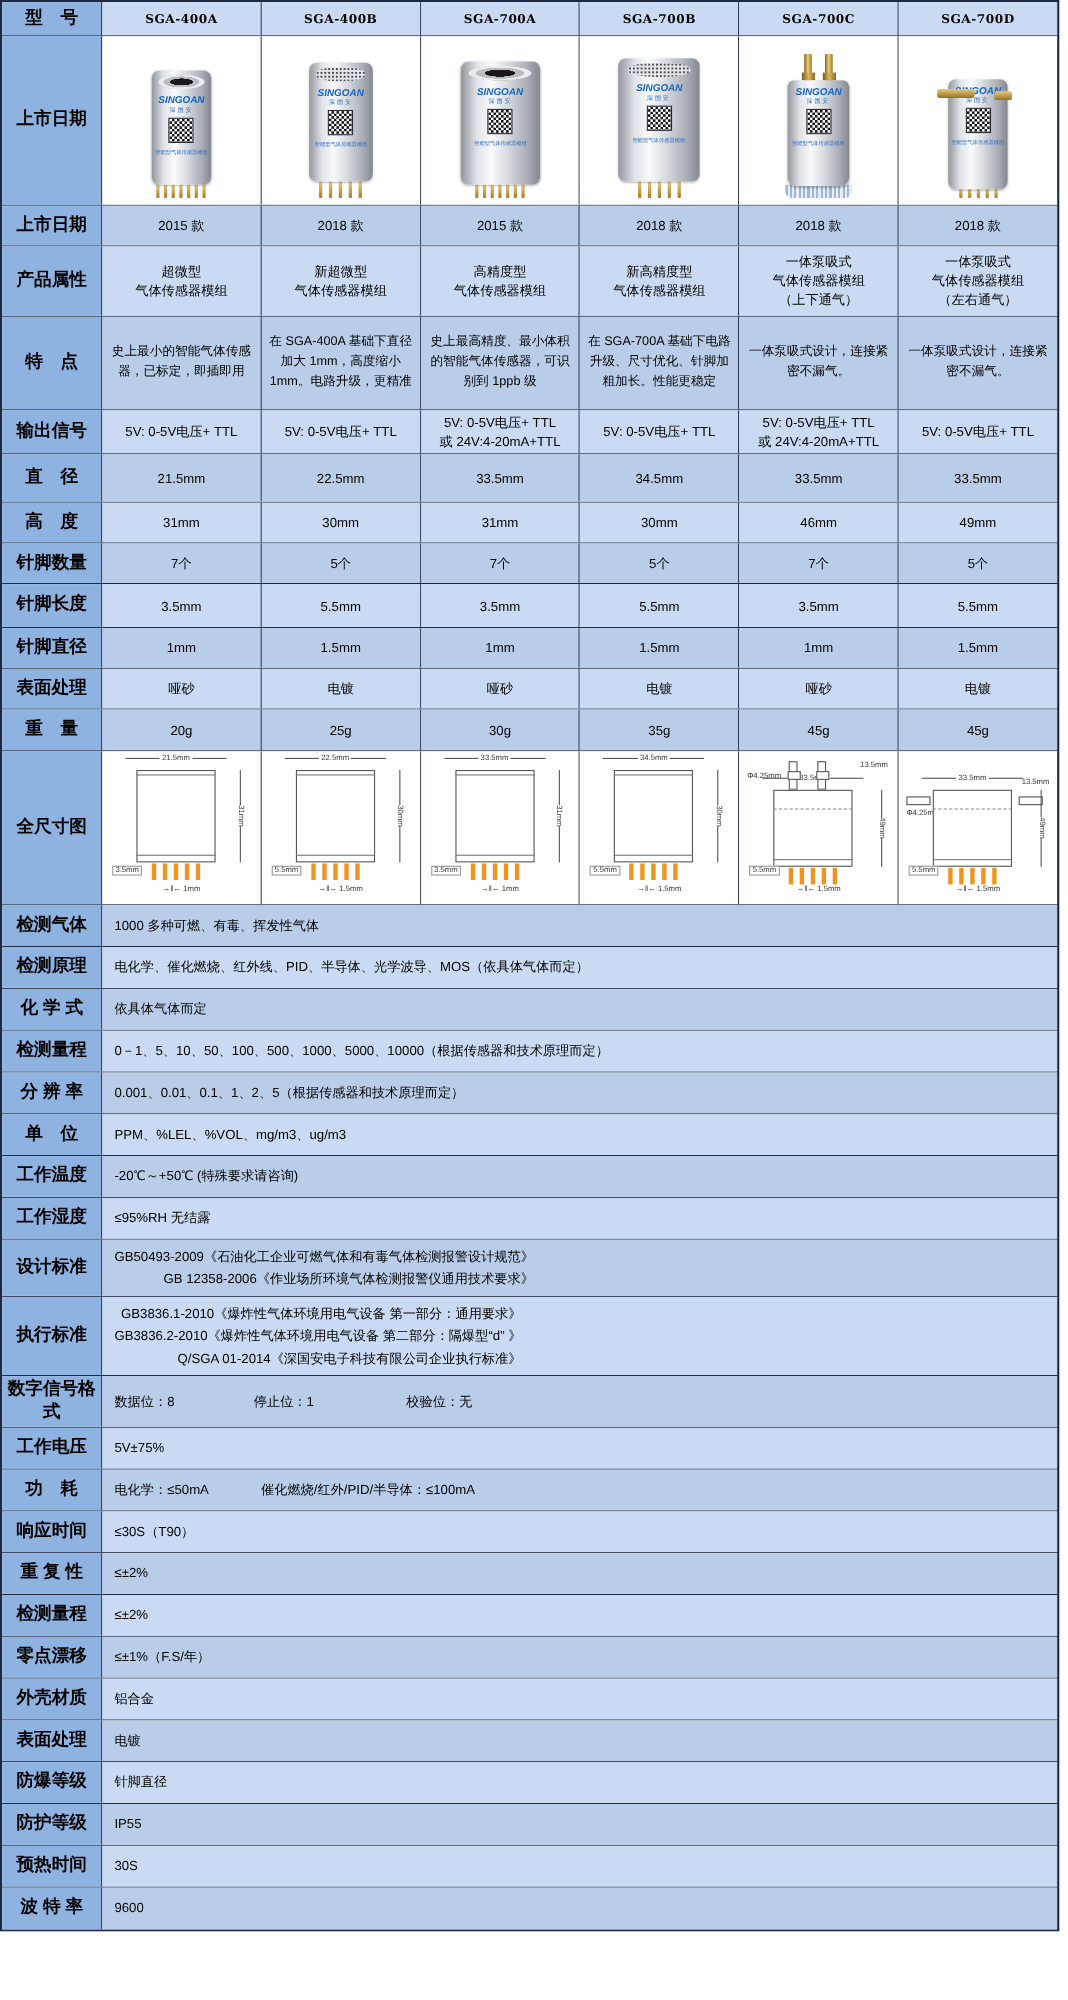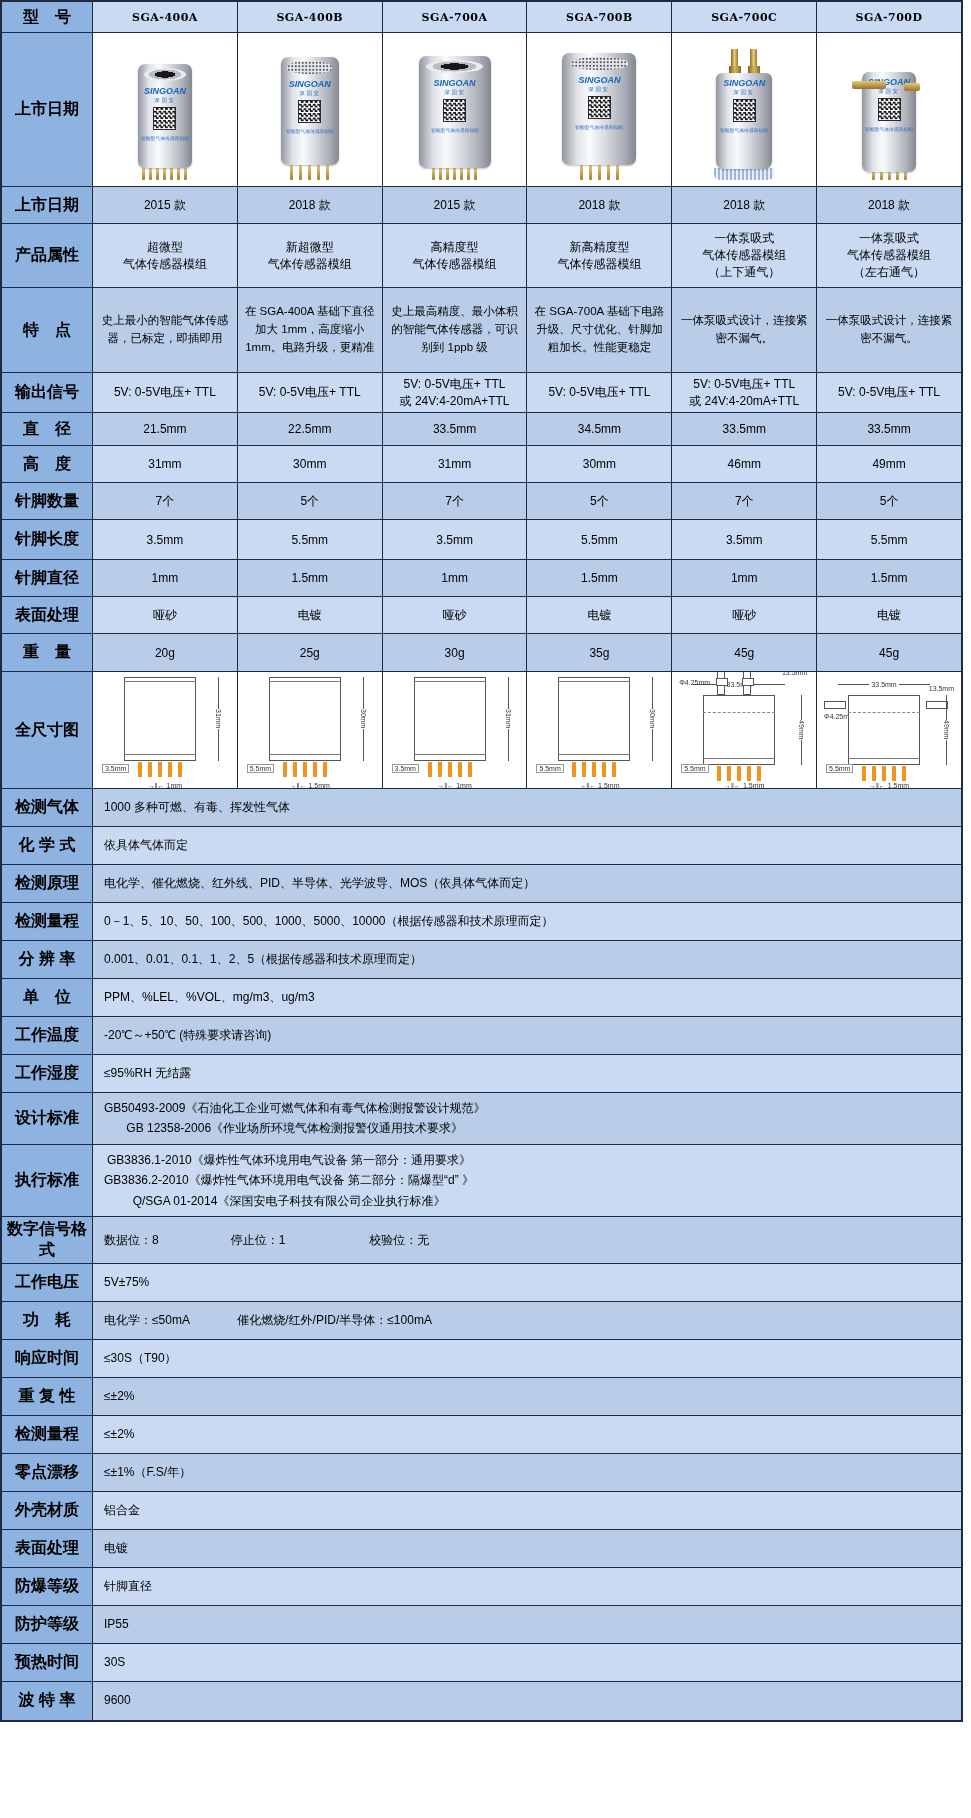--- a/index.html
+++ b/index.html
@@ -21,25 +21,25 @@
   .val{flex:1;font-size:12px;padding:2px 4px}
   .model{flex:1;font-weight:bold;font-size:11px;font-family:"DejaVu Serif","Liberation Serif",serif;letter-spacing:.5px}
   .light .val,.light.cellbg{background:var(--light)}
   .mid .val{background:var(--mid)}
   .light .model{background:var(--light)}
   .white-cell{flex:1;background:#fff}
   .preline{white-space:pre-line}
   .feat{font-size:11.5px;line-height:1.55;text-align:center}
   
   .r31{height:31px}.r154{height:154px}.r37{height:37px}.r64{height:64px}.r85{height:85px}
-  .r40{height:40px}.r39{height:33px}.r38{height:38px}.r148{height:117px}
+  .r40{height:40px}.r39{height:44px}.r38{height:38px}.r148{height:140px}
   
   .full-rows{display:block}
   .frow{display:flex;border-bottom:1px solid var(--bc);min-height:38px}
-  .fval{flex:1;font-size:12px;display:flex;align-items:center;justify-content:flex-start;text-align:center;padding:5px 0 5px 11px;line-height:1.7}
+  .fval{flex:1;font-size:12px;display:flex;align-items:center;justify-content:flex-start;text-align:right;padding:5px 0 5px 11px;line-height:1.7}
   .full-rows .frow:nth-child(odd) .fval{background:var(--mid)}
   .full-rows .frow:nth-child(even) .fval{background:var(--light)}
   
   .pcell{padding:6px 4px}
   .sensor{display:flex;flex-direction:column;align-items:center;justify-content:flex-end;height:100%;position:relative}
   .cyl{position:relative;border-radius:7px;display:flex;flex-direction:column;align-items:center;
        background:linear-gradient(90deg,#92969e 0%,#dfe2e7 20%,#f9fafc 38%,#d9dce1 58%,#a9adb5 84%,#83878f 100%);
        box-shadow:0 1px 2px rgba(0,0,0,.25)}
   .s0 .cyl{width:54px;height:104px}
   .s1 .cyl{width:58px;height:108px}
@@ -450,27 +450,27 @@
     </div>
   </div>
 
   <div class="full-rows">
     <div class="frow">
       <div class="cell label">检测气体</div>
       <div class="cell fval preline">1000 多种可燃、有毒、挥发性气体</div>
     </div>
 
     <div class="frow">
+      <div class="cell label">检测原理</div>
+      <div class="cell fval preline">电化学、催化燃烧、红外线、PID、半导体、光学波导、MOS（依具体气体而定）</div>
+    </div>
+
+    <div class="frow">
       <div class="cell label">化 学 式</div>
       <div class="cell fval preline">依具体气体而定</div>
-    </div>
-
-    <div class="frow">
-      <div class="cell label">检测原理</div>
-      <div class="cell fval preline">电化学、催化燃烧、红外线、PID、半导体、光学波导、MOS（依具体气体而定）</div>
     </div>
 
     <div class="frow">
       <div class="cell label">检测量程</div>
       <div class="cell fval preline">0－1、5、10、50、100、500、1000、5000、10000（根据传感器和技术原理而定）</div>
     </div>
 
     <div class="frow">
       <div class="cell label">分 辨 率</div>
       <div class="cell fval preline">0.001、0.01、0.1、1、2、5（根据传感器和技术原理而定）</div>

